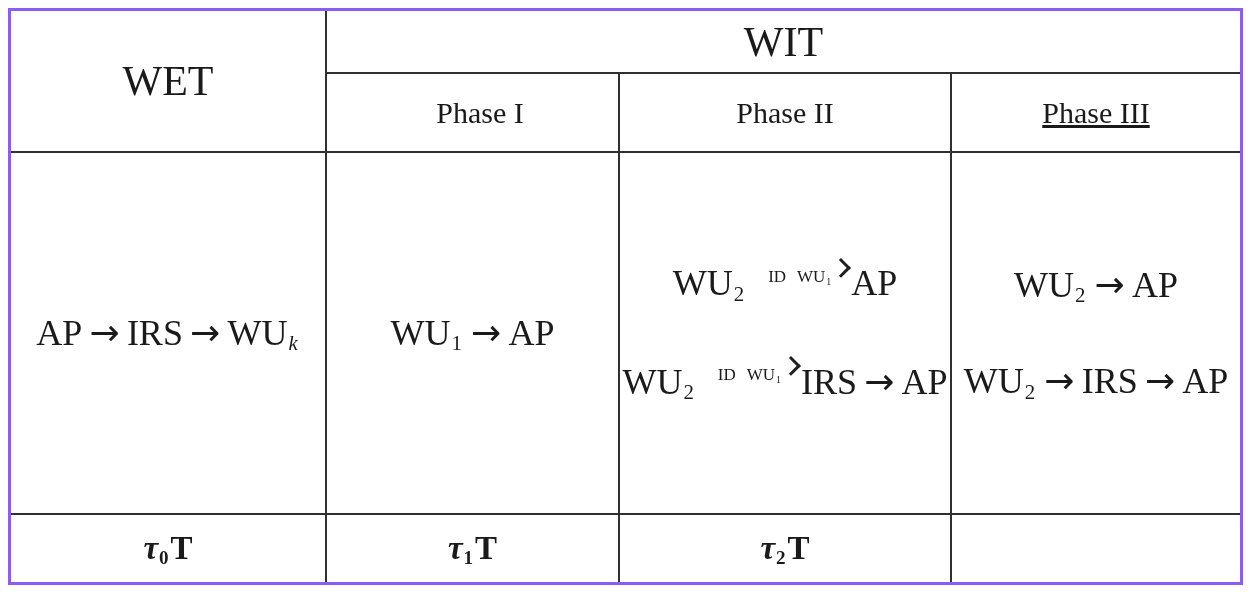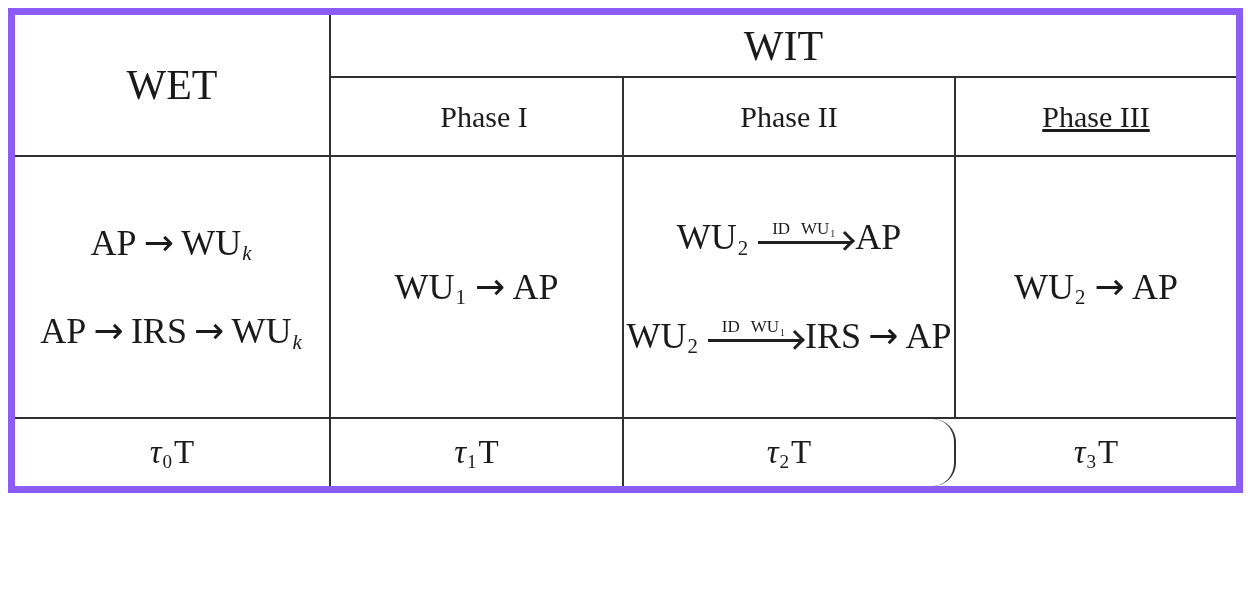--- a/index.html
+++ b/index.html
@@ -2,22 +2,22 @@
 <html><head>
 <meta charset="utf-8">
 <style>
   html,body{margin:0;padding:0;}
   body{
     width:1250px;height:594px;position:relative;background:#ffffff;
     font-family:"Liberation Serif","DejaVu Serif",serif;
     color:#1a1a1a;overflow:hidden;
   }
   .tbl{
-    position:absolute;left:8px;top:8px;width:1235px;height:485px;
-    box-sizing:border-box;border:7px solid #8b5cf6;background:#fff;
+    position:absolute;left:8px;top:8px;width:1235px;height:577px;
+    box-sizing:border-box;border:3px solid #8b5cf6;background:#fff;
     display:grid;
     grid-template-columns:316px 293px 332px 1fr;
     grid-template-rows:63px 79px 1fr 67px;
   }
   .cell{
     box-sizing:border-box;
     border-right:2px solid #303030;
     border-bottom:2px solid #303030;
     display:flex;flex-direction:column;align-items:center;justify-content:center;
     background:#fff;
@@ -27,34 +27,34 @@
   .head{font-size:42px;line-height:1;}
   .wet{grid-row:1/3;grid-column:1;}
   .wit{grid-row:1;grid-column:2/5;}
   .phead{font-size:30px;line-height:1;grid-row:2;}
   .p1{grid-column:2;padding-left:15px;} .p2{grid-column:3;} .p3{grid-column:4;text-decoration:underline;}
   .bodyc{grid-row:3;font-size:36px;}
   .bwet{grid-column:1;gap:46px;}
   .b1{grid-column:2;gap:16px;}
   .b2{grid-column:3;gap:56px;}
   .b3{grid-column:4;gap:54px;}
-  .tauc{grid-row:4;font-size:33px;}
-  .t0{grid-column:1;} .t1{grid-column:2;} .t2{grid-column:3;border-radius:23px;} .t3{grid-column:4;}
+  .tauc{grid-row:4;font-size:33px;font-weight:bold;}
+  .t0{grid-column:1;} .t1{grid-column:2;} .t2{grid-column:3;} .t3{grid-column:4;}
   .formula{line-height:1.15;white-space:nowrap;}
   .formula sub{
     font-size:0.58em;line-height:0;position:relative;top:0.27em;
     vertical-align:baseline;margin-left:1px;margin-right:2px;
   }
   .it{font-style:italic;}
   .arr{
     padding:0 0.2em;
     font-family:"DejaVu Sans","DejaVu Serif",sans-serif;
   }
   .xarrow{
-    display:inline-flex;flex-direction:column;align-items:stretch;
+    display:inline-flex;align-items:stretch;
     vertical-align:middle;position:relative;top:-9px;
     margin:0 4px 0 8px;
   }
   .xlabel{
     font-size:17px;line-height:1.1;text-align:center;
     padding:0 14px 2px 14px;word-spacing:7px;white-space:nowrap;
   }
   .xlabel sub{top:0.33em;}
   .xline{
     position:relative;height:3px;background:#1f1f1f;align-self:stretch;
@@ -83,49 +83,46 @@
     <span>Phase I</span>
   </div>
   <div class="cell phead p2">
     <span>Phase II</span>
   </div>
   <div class="cell phead p3 no-r">
     <span>Phase III</span>
   </div>
 
   <div class="cell bodyc bwet">
-    <div class="formula"><span>AP</span><span class="arr">→</span><span>WU</span><sub class="it">k</sub></div>
     <div class="formula"><span>AP</span><span class="arr">→</span><span>IRS</span><span class="arr">→</span><span>WU</span><sub class="it">k</sub></div>
   </div>
 
   <div class="cell bodyc b1">
     <div class="formula"><span>WU</span><sub>1</sub><span class="arr">→</span><span>AP</span></div>
   </div>
 
   <div class="cell bodyc b2">
     <div class="formula"><span>WU</span><sub>2</sub><span class="xarrow">
           <span class="xlabel"><span>ID WU</span><sub>1</sub></span>
           <span class="xline"></span>
         </span><span>AP</span></div>
     <div class="formula"><span>WU</span><sub>2</sub><span class="xarrow">
           <span class="xlabel"><span>ID WU</span><sub>1</sub></span>
           <span class="xline"></span>
         </span><span>IRS</span><span class="arr">→</span><span>AP</span></div>
   </div>
 
   <div class="cell bodyc b3 no-r">
     <div class="formula"><span>WU</span><sub>2</sub><span class="arr">→</span><span>AP</span></div>
+    <div class="formula"><span>WU</span><sub>2</sub><span class="arr">→</span><span>IRS</span><span class="arr">→</span><span>AP</span></div>
   </div>
 
   <div class="cell tauc t0 no-b">
     <div class="formula"><span class="it">τ</span><sub>0</sub><span>T</span></div>
   </div>
   <div class="cell tauc t1 no-b">
     <div class="formula"><span class="it">τ</span><sub>1</sub><span>T</span></div>
   </div>
   <div class="cell tauc t2 no-b">
     <div class="formula"><span class="it">τ</span><sub>2</sub><span>T</span></div>
   </div>
-  <div class="cell tauc t3 no-b no-r">
-    <div class="formula"><span class="it">τ</span><sub>3</sub><span>T</span></div>
-  </div>
 
 </div>
 
 </body></html>

